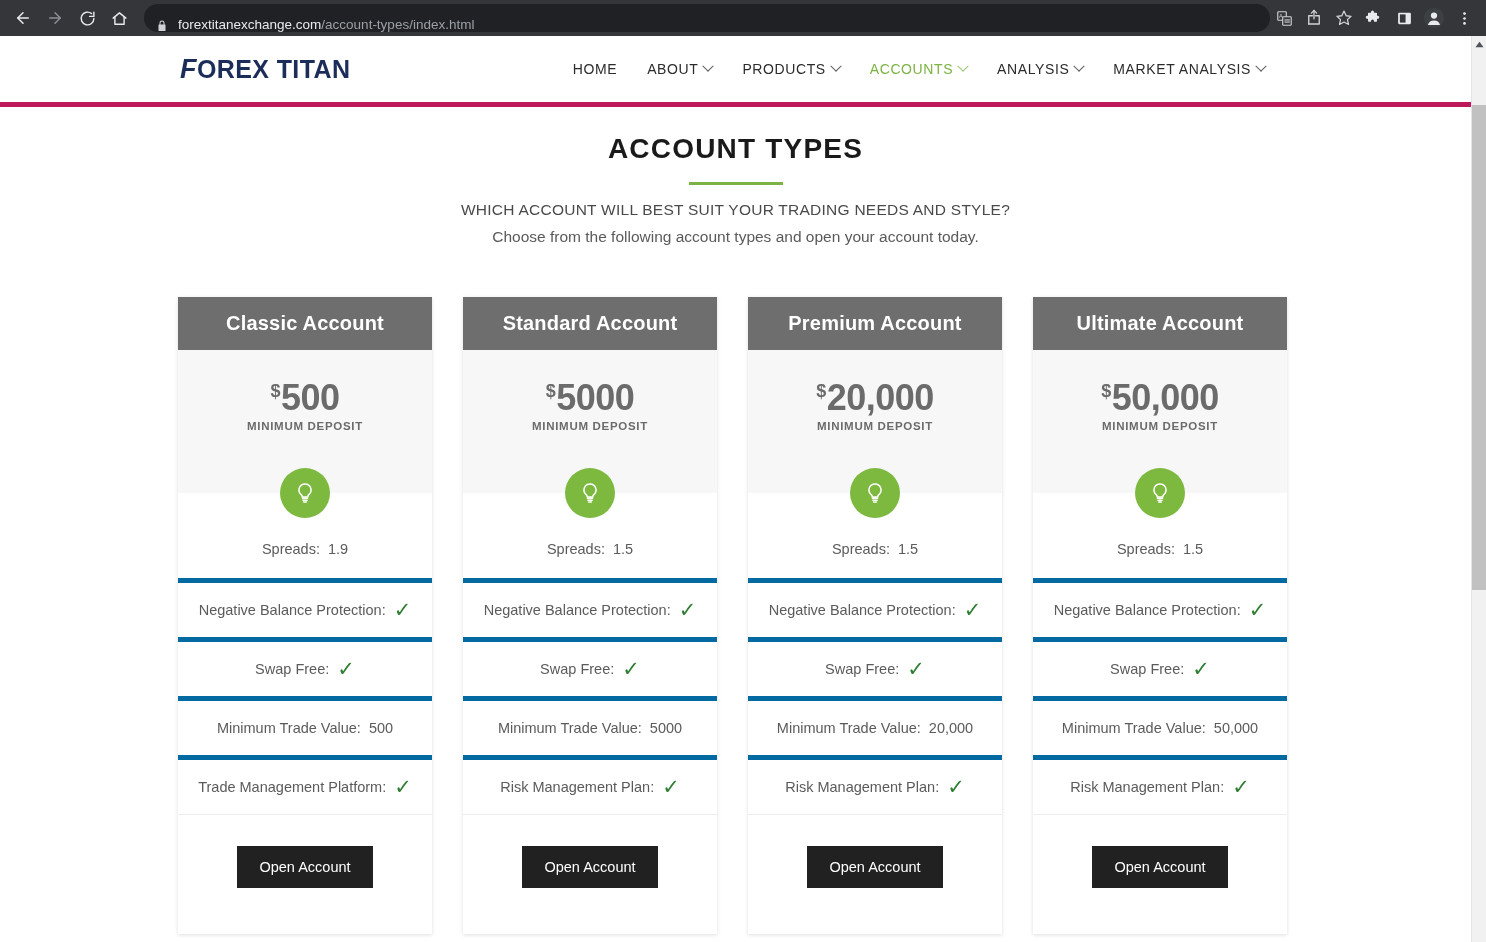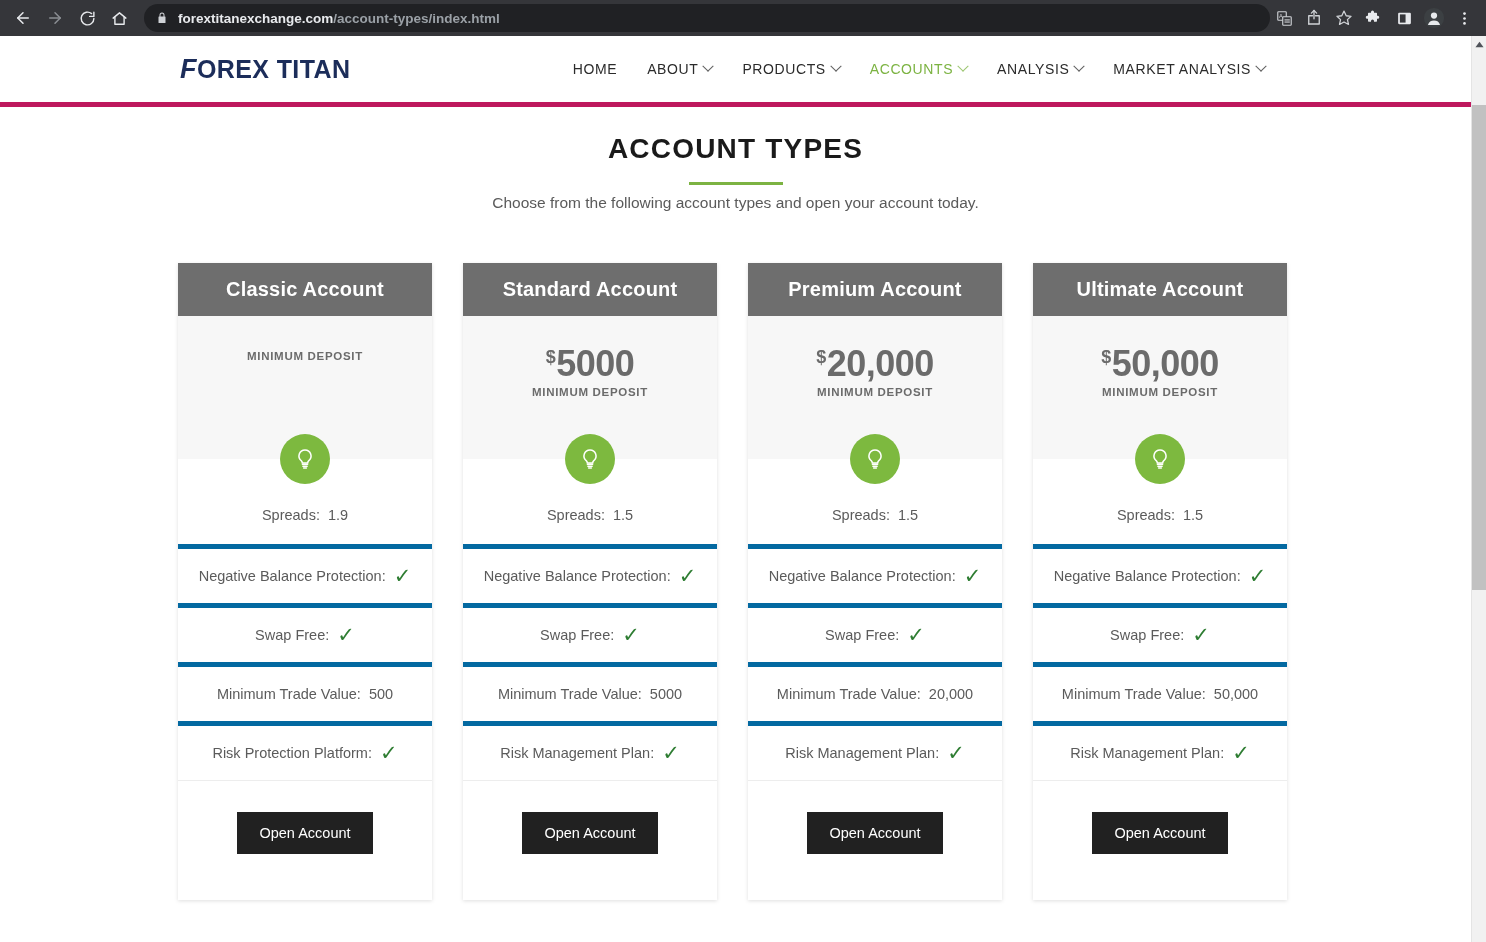--- a/index.html
+++ b/index.html
@@ -24,24 +24,23 @@
     border-radius: 50%;
   }
   .nav-btn svg { display: block; }
   .omnibox {
     margin-left: 10px;
     height: 28px;
     flex: 1;
     max-width: 1164px;
     background: #202124;
     border-radius: 14px;
-    display: flex; align-items: center;
+    display: flex; align-items: flex-end;
     padding: 0 12px;
     overflow: hidden;
-    font-weight: bold;
   }
   .lock-ico { margin-right: 10px; flex: 0 0 auto; display:flex; }
   .url-text {
     font-size: 13.5px; color: #e8eaed;
     white-space: nowrap;
     font-family: "Liberation Sans", sans-serif;
   }
   .url-text .url-path { color: #9aa0a6; }
   .chrome-actions {
     display: flex; align-items: center;
@@ -347,27 +346,29 @@
       <div class="nav-item">
           <span>MARKET ANALYSIS</span>
           <i class="chev"></i>
         </div>
     </nav>
   </header>
 
   <section class="title-block">
     <h1 class="page-title">ACCOUNT TYPES</h1>
     <div class="title-rule"></div>
+    <p class="sub-head">WHICH ACCOUNT WILL BEST SUIT YOUR TRADING NEEDS AND STYLE?</p>
     <p class="sub-text">Choose from the following account types and open your account today.</p>
   </section>
 
   <section class="cards" id="cards-root">
       <div class="card">
       <div class="card-head">Classic Account</div>
       <div class="card-price-zone">
+        <div class="price"><span class="cur">$</span><span>500</span></div>
         <div class="price-label">MINIMUM DEPOSIT</div>
         <div class="bulb-wrap">
           <svg width="24" height="24" viewBox="0 0 24 24" fill="none" stroke="#ffffff" stroke-width="1.5" stroke-linecap="round" stroke-linejoin="round">
             <path d="M12 3a6 6 0 0 0-3.6 10.8c.5.4.8 1 .8 1.6v.6h5.6v-.6c0-.6.3-1.2.8-1.6A6 6 0 0 0 12 3z"></path>
             <line x1="9.4" y1="17.3" x2="14.6" y2="17.3"></line>
             <line x1="9.9" y1="19.2" x2="14.1" y2="19.2"></line>
             <line x1="10.6" y1="21" x2="13.4" y2="21"></line>
           </svg>
         </div>
       </div>
@@ -382,21 +383,21 @@
         </div>
           <div class="feature">
           <span>Swap Free:</span>
           <span class="tick">✓</span>
         </div>
           <div class="feature">
           <span>Minimum Trade Value:</span>
           <span class="f-val">500</span>
         </div>
           <div class="feature">
-          <span>Risk Protection Platform:</span>
+          <span>Trade Management Platform:</span>
           <span class="tick">✓</span>
         </div>
         </div>
       <div class="card-cta">
         <button class="btn-open">Open Account</button>
       </div>
       </div>
       <div class="card">
       <div class="card-head">Standard Account</div>
       <div class="card-price-zone">

